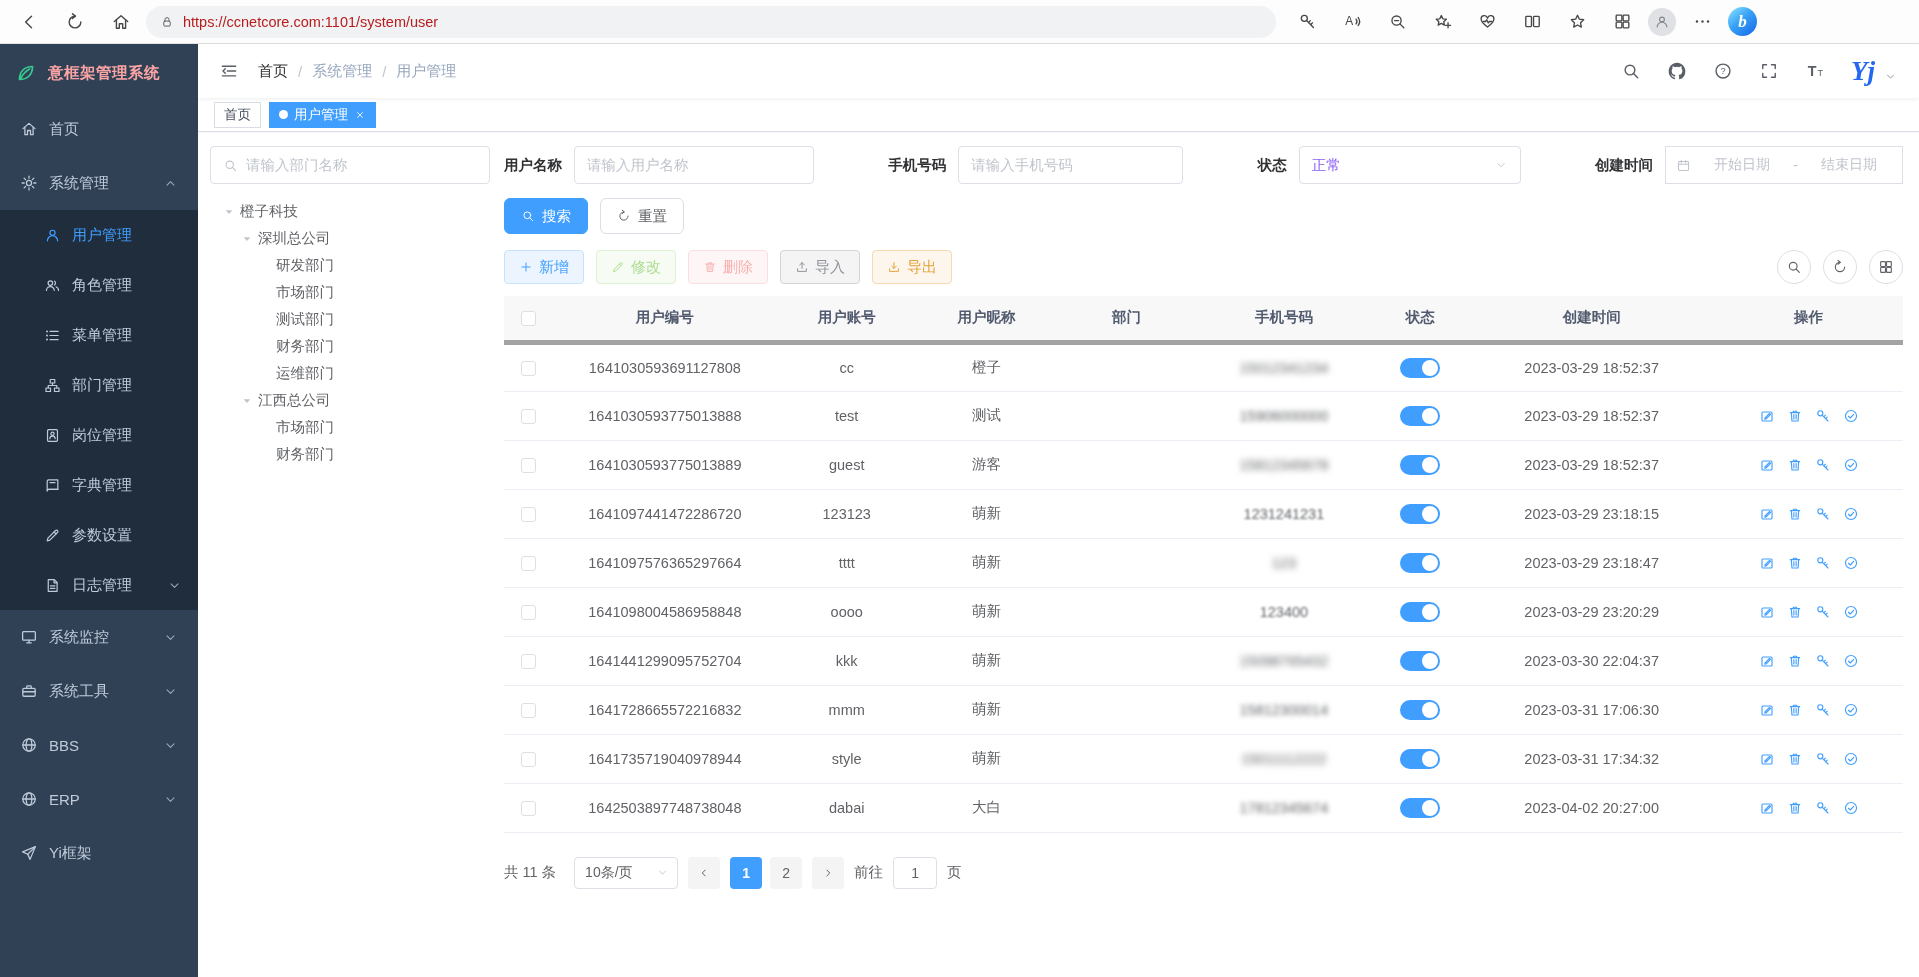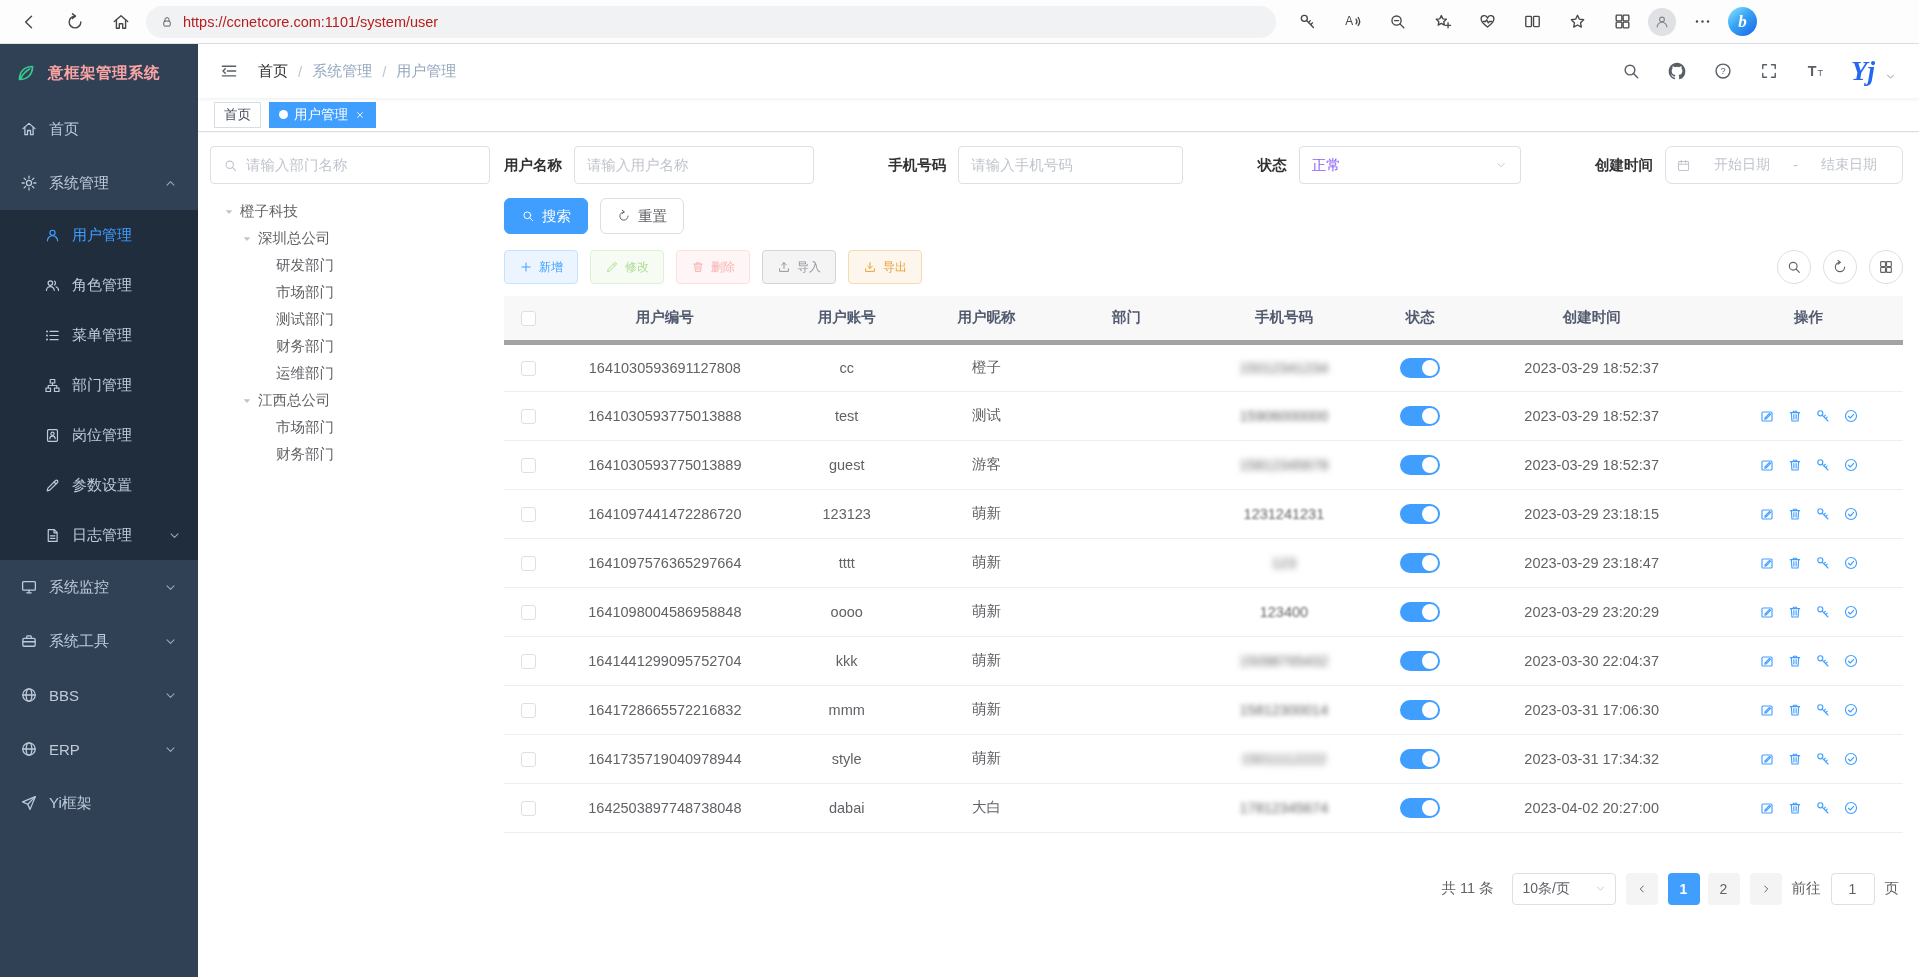--- a/index.html
+++ b/index.html
@@ -64,33 +64,33 @@
 .right-panel{flex:1;min-width:0;display:flex;flex-direction:column}
 .filters{display:flex;align-items:center;justify-content:space-between}
 .f-group{display:flex;align-items:center;gap:12px}
 .f-label{font-size:14.5px;font-weight:700;color:#303133;white-space:nowrap}
 .f-input{height:38px;border:1px solid #dcdfe6;border-radius:4px;padding:0 12px;font-size:14.5px;font-family:inherit;color:#606266;outline:none}
 .f-input::placeholder{color:#c0c4cc}
 .w-240{width:240px}.w-225{width:225px}
 .select{width:222px;height:38px;border:1px solid #dcdfe6;border-radius:4px;display:flex;align-items:center;padding:0 12px;cursor:pointer;background:#fff}
 .sel-text{flex:1;font-size:14.5px;color:#8b5cf6}
 .sel-caret{color:#c0c4cc;display:flex}
-.date-range{width:238px;height:38px;border:1px solid #dcdfe6;border-radius:7px;display:flex;align-items:center;gap:8px;padding:0 10px;background:#fff;cursor:text}
+.date-range{width:238px;height:38px;border:1px solid #dcdfe6;border-radius:0;display:flex;align-items:center;gap:8px;padding:0 10px;background:#fff;cursor:text}
 .cal{color:#c0c4cc;display:flex}
 .date-range .ph{flex:1;text-align:center;font-size:14px;color:#c0c4cc;white-space:nowrap}
 .d-sep{color:#c0c4cc;font-size:14px}
 
 .actions{display:flex;align-items:center;gap:12px;margin-top:14px}
 .btn{height:36px;display:inline-flex;align-items:center;gap:7px;padding:0 16px;border-radius:6px;font-size:14.5px;cursor:pointer;border:1px solid transparent;font-family:inherit}
 .btn-primary{background:#409eff;border-color:#409eff;color:#fff}
 .btn-default{background:#fff;border-color:#dcdfe6;color:#606266}
 
 .toolbar{display:flex;align-items:center;margin-top:16px}
 .t-left{display:flex;align-items:center;gap:12px}
-.btn-sm{height:34px;padding:0 14px;font-size:12px;display:inline-flex;align-items:center;gap:6px;border-radius:4px;border:1px solid;cursor:pointer;font-family:inherit}
+.btn-sm{height:34px;padding:0 14px;font-size:15px;display:inline-flex;align-items:center;gap:6px;border-radius:4px;border:1px solid;cursor:pointer;font-family:inherit}
 .plain-primary{color:#409eff;background:#ecf5ff;border-color:#c6e2ff}
 .plain-success{color:#67c23a;background:#f0f9eb;border-color:#c2e7b0}
 .plain-danger{color:#f56c6c;background:#fef0f0;border-color:#fbc4c4}
 .plain-info{color:#909399;background:#f4f4f5;border-color:#d3d4d6}
 .plain-warning{color:#e6a23c;background:#fdf6ec;border-color:#f5dab1}
 .btn-sm.disabled{opacity:.55;cursor:not-allowed}
 .t-right{margin-left:auto;display:flex;align-items:center;gap:12px}
 .tool-circle{width:34px;height:34px;border:1px solid #dcdfe6;border-radius:50%;display:flex;align-items:center;justify-content:center;color:#606266;background:#fff;cursor:pointer}
 
 .table-wrap{margin-top:12px}
@@ -100,21 +100,21 @@
 .cb{width:15px;height:15px;border:1px solid #dcdfe6;border-radius:3px;display:inline-block;vertical-align:middle;background:#fff;cursor:pointer}
 .switch{width:40px;height:20px;border-radius:10px;background:#409eff;display:inline-block;position:relative;cursor:pointer;vertical-align:middle}
 .switch::after{content:"";position:absolute;top:2px;right:2px;width:16px;height:16px;border-radius:50%;background:#fff}
 .ops{display:flex;align-items:center;justify-content:center;gap:12px}
 .op{display:flex;cursor:pointer;color:#409eff}
 .phone{display:inline-block}
 .blur-h{filter:blur(3px)}
 .blur-m{filter:blur(2.4px)}
 .blur-l{filter:blur(1.3px)}
 
-.pagination{display:flex;align-items:center;justify-content:flex-end;gap:10px;margin-top:40px;padding-right:4px;font-size:14.5px;color:#606266}
+.pagination{display:flex;align-items:center;justify-content:flex-start;gap:10px;margin-top:24px;padding-right:4px;font-size:14.5px;color:#606266}
 .pg-total{margin-right:8px}
 .pg-size{width:104px;height:32px;border:1px solid #dcdfe6;border-radius:4px;display:flex;align-items:center;padding:0 8px 0 10px;cursor:pointer;background:#fff}
 .pg-size .pg-size-text{flex:1;font-size:14px;color:#606266}
 .pg-btn{min-width:32px;height:32px;border-radius:4px;background:#f4f4f5;color:#606266;display:flex;align-items:center;justify-content:center;cursor:pointer;font-size:14px}
 .pg-btn.page.active{background:#409eff;color:#fff;font-weight:700}
 .pg-pages{display:flex;gap:8px}
 .pg-input{width:44px;height:32px;border:1px solid #dcdfe6;border-radius:4px;text-align:center;font-size:14px;color:#606266;outline:none;font-family:inherit;background:#fff}
 </style>
 </head>
 <body>
@@ -295,20 +295,30 @@
             </div>
             <div class="sub-item">
               <span class="m-icon">
                 <svg class="ic" width="17" height="17" viewBox="0 0 24 24" fill="none" stroke="currentColor" stroke-width="1.7" stroke-linecap="round" stroke-linejoin="round">
                   <rect x="5" y="3.8" width="14" height="16.4" rx="1.5"></rect>
                   <circle cx="12" cy="9.6" r="2.3"></circle>
                   <path d="M8.3 16.6 a3.7 3.7 0 0 1 7.4 0"></path>
                 </svg>
               </span>
               <span class="m-label">岗位管理</span>
+            </div>
+            <div class="sub-item">
+              <span class="m-icon">
+                <svg class="ic" width="17" height="17" viewBox="0 0 24 24" fill="none" stroke="currentColor" stroke-width="1.7" stroke-linecap="round" stroke-linejoin="round">
+                  <path d="M4.5 6 a2 2 0 0 1 2 -2 H19.5 V17.5 H6.5 a2 2 0 0 0 -2 2 Z"></path>
+                  <path d="M4.5 19.5 a2 2 0 0 1 2 -2 H19.5"></path>
+                  <path d="M8.5 8 H15.5"></path>
+                </svg>
+              </span>
+              <span class="m-label">字典管理</span>
             </div>
             <div class="sub-item">
               <span class="m-icon">
                 <svg class="ic" width="17" height="17" viewBox="0 0 24 24" fill="none" stroke="currentColor" stroke-width="1.7" stroke-linecap="round" stroke-linejoin="round">
                   <path d="M4.5 19.5 L5.5 15.8 L16.3 5 a1.8 1.8 0 0 1 2.7 2.7 L8.2 18.5 Z"></path>
                   <path d="M14.3 7 L17 9.7"></path>
                 </svg>
               </span>
               <span class="m-label">参数设置</span>
             </div>

